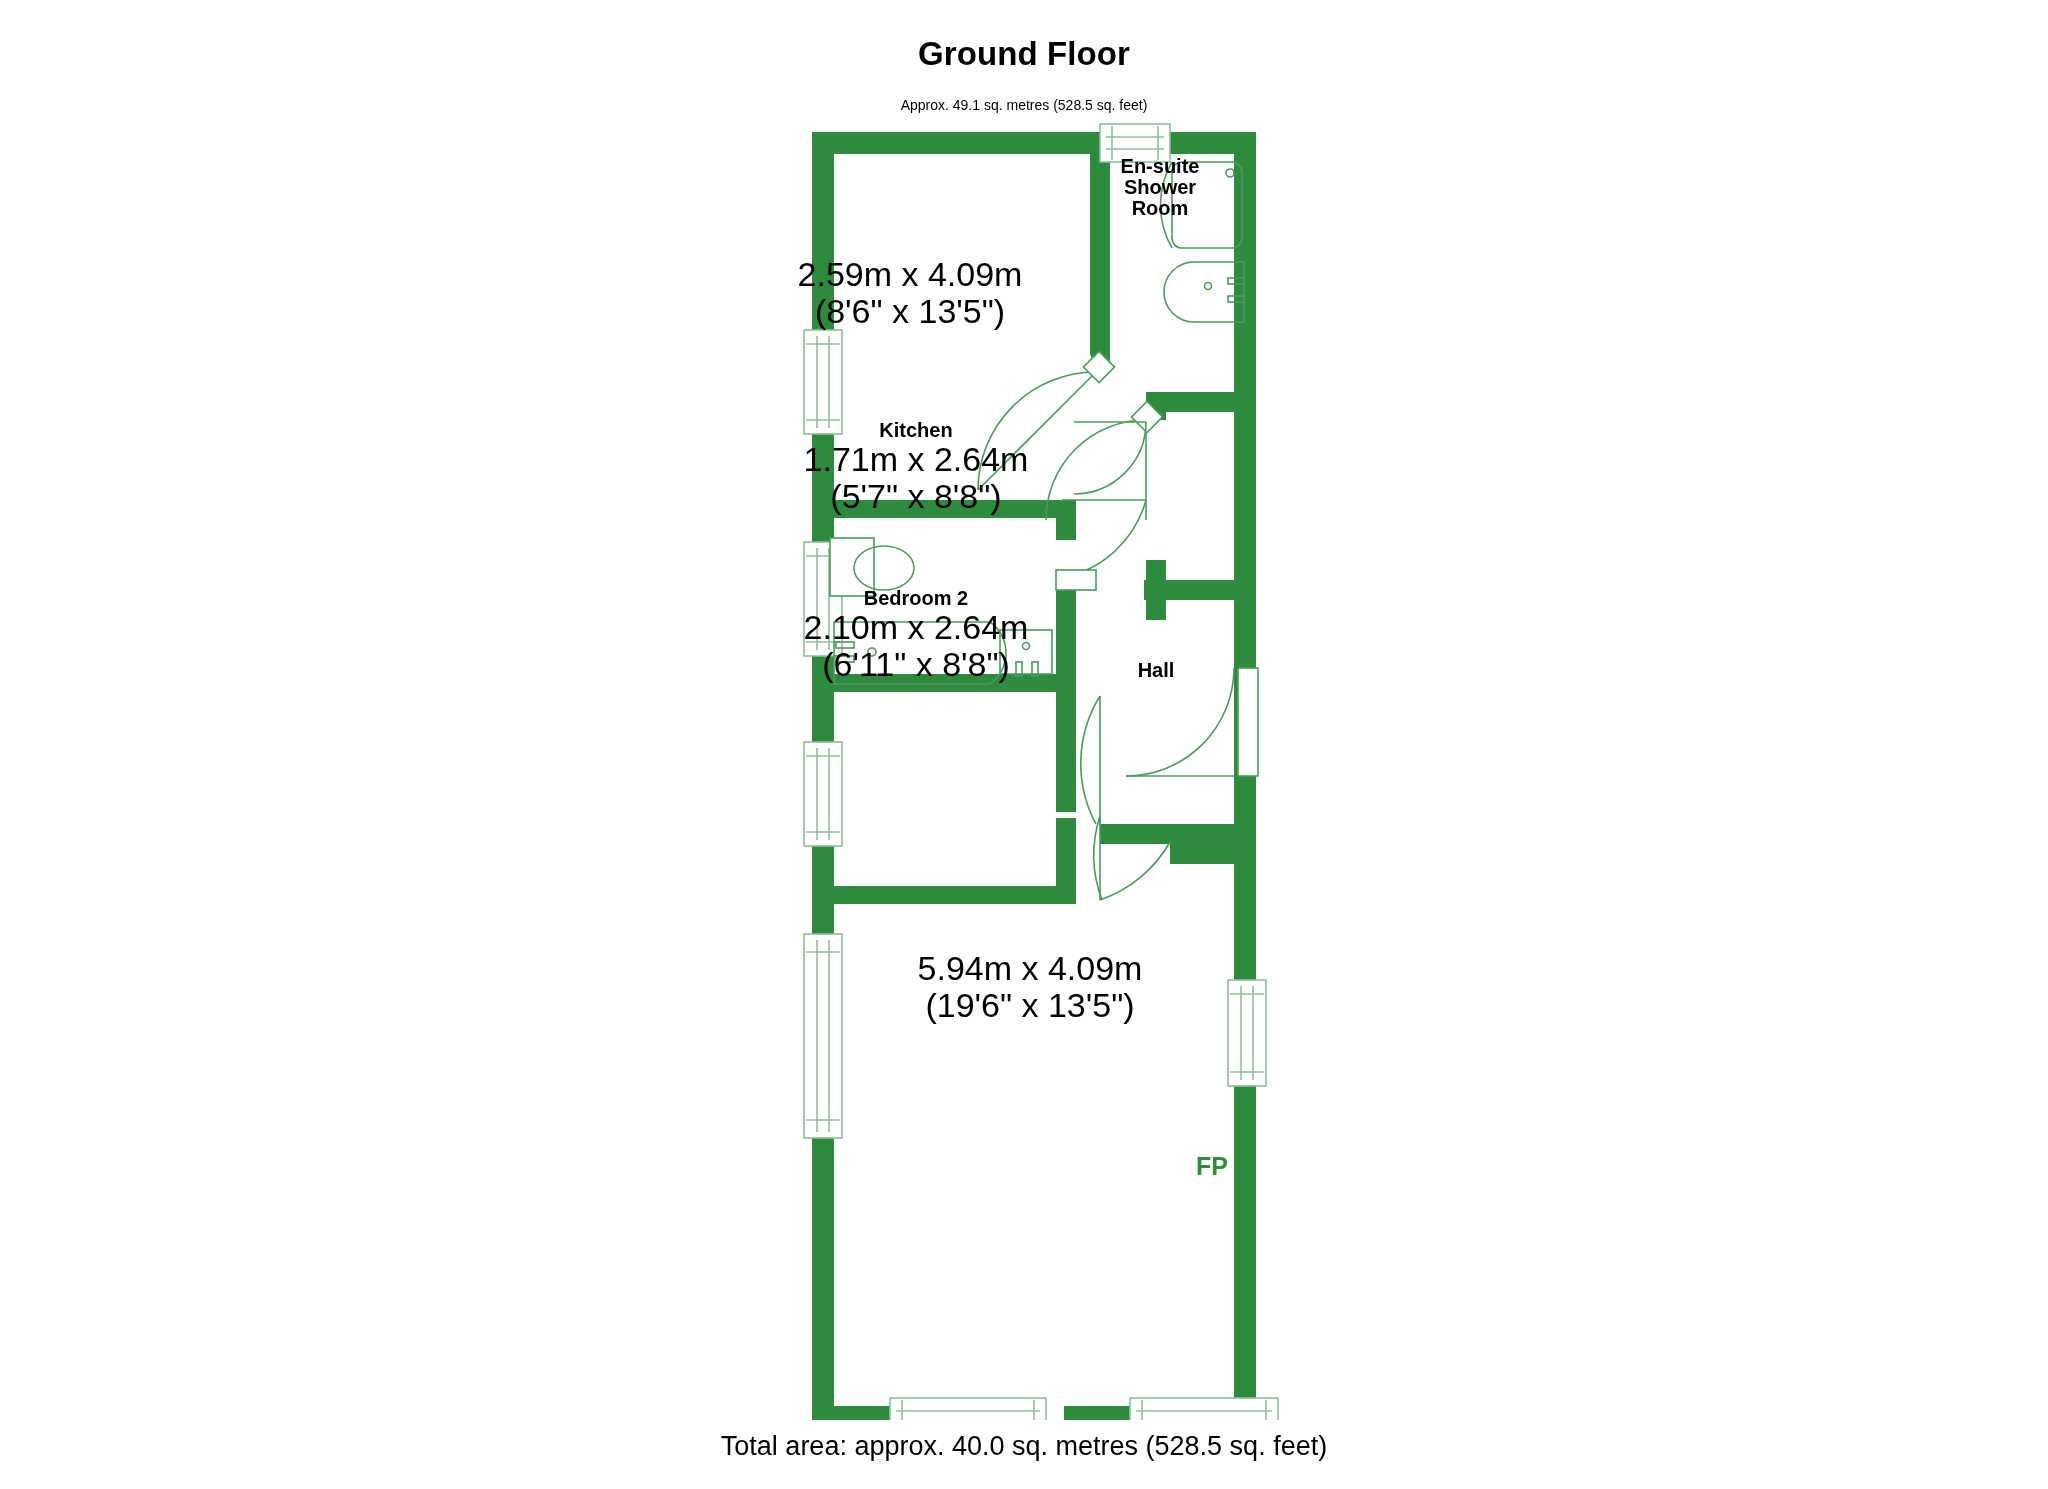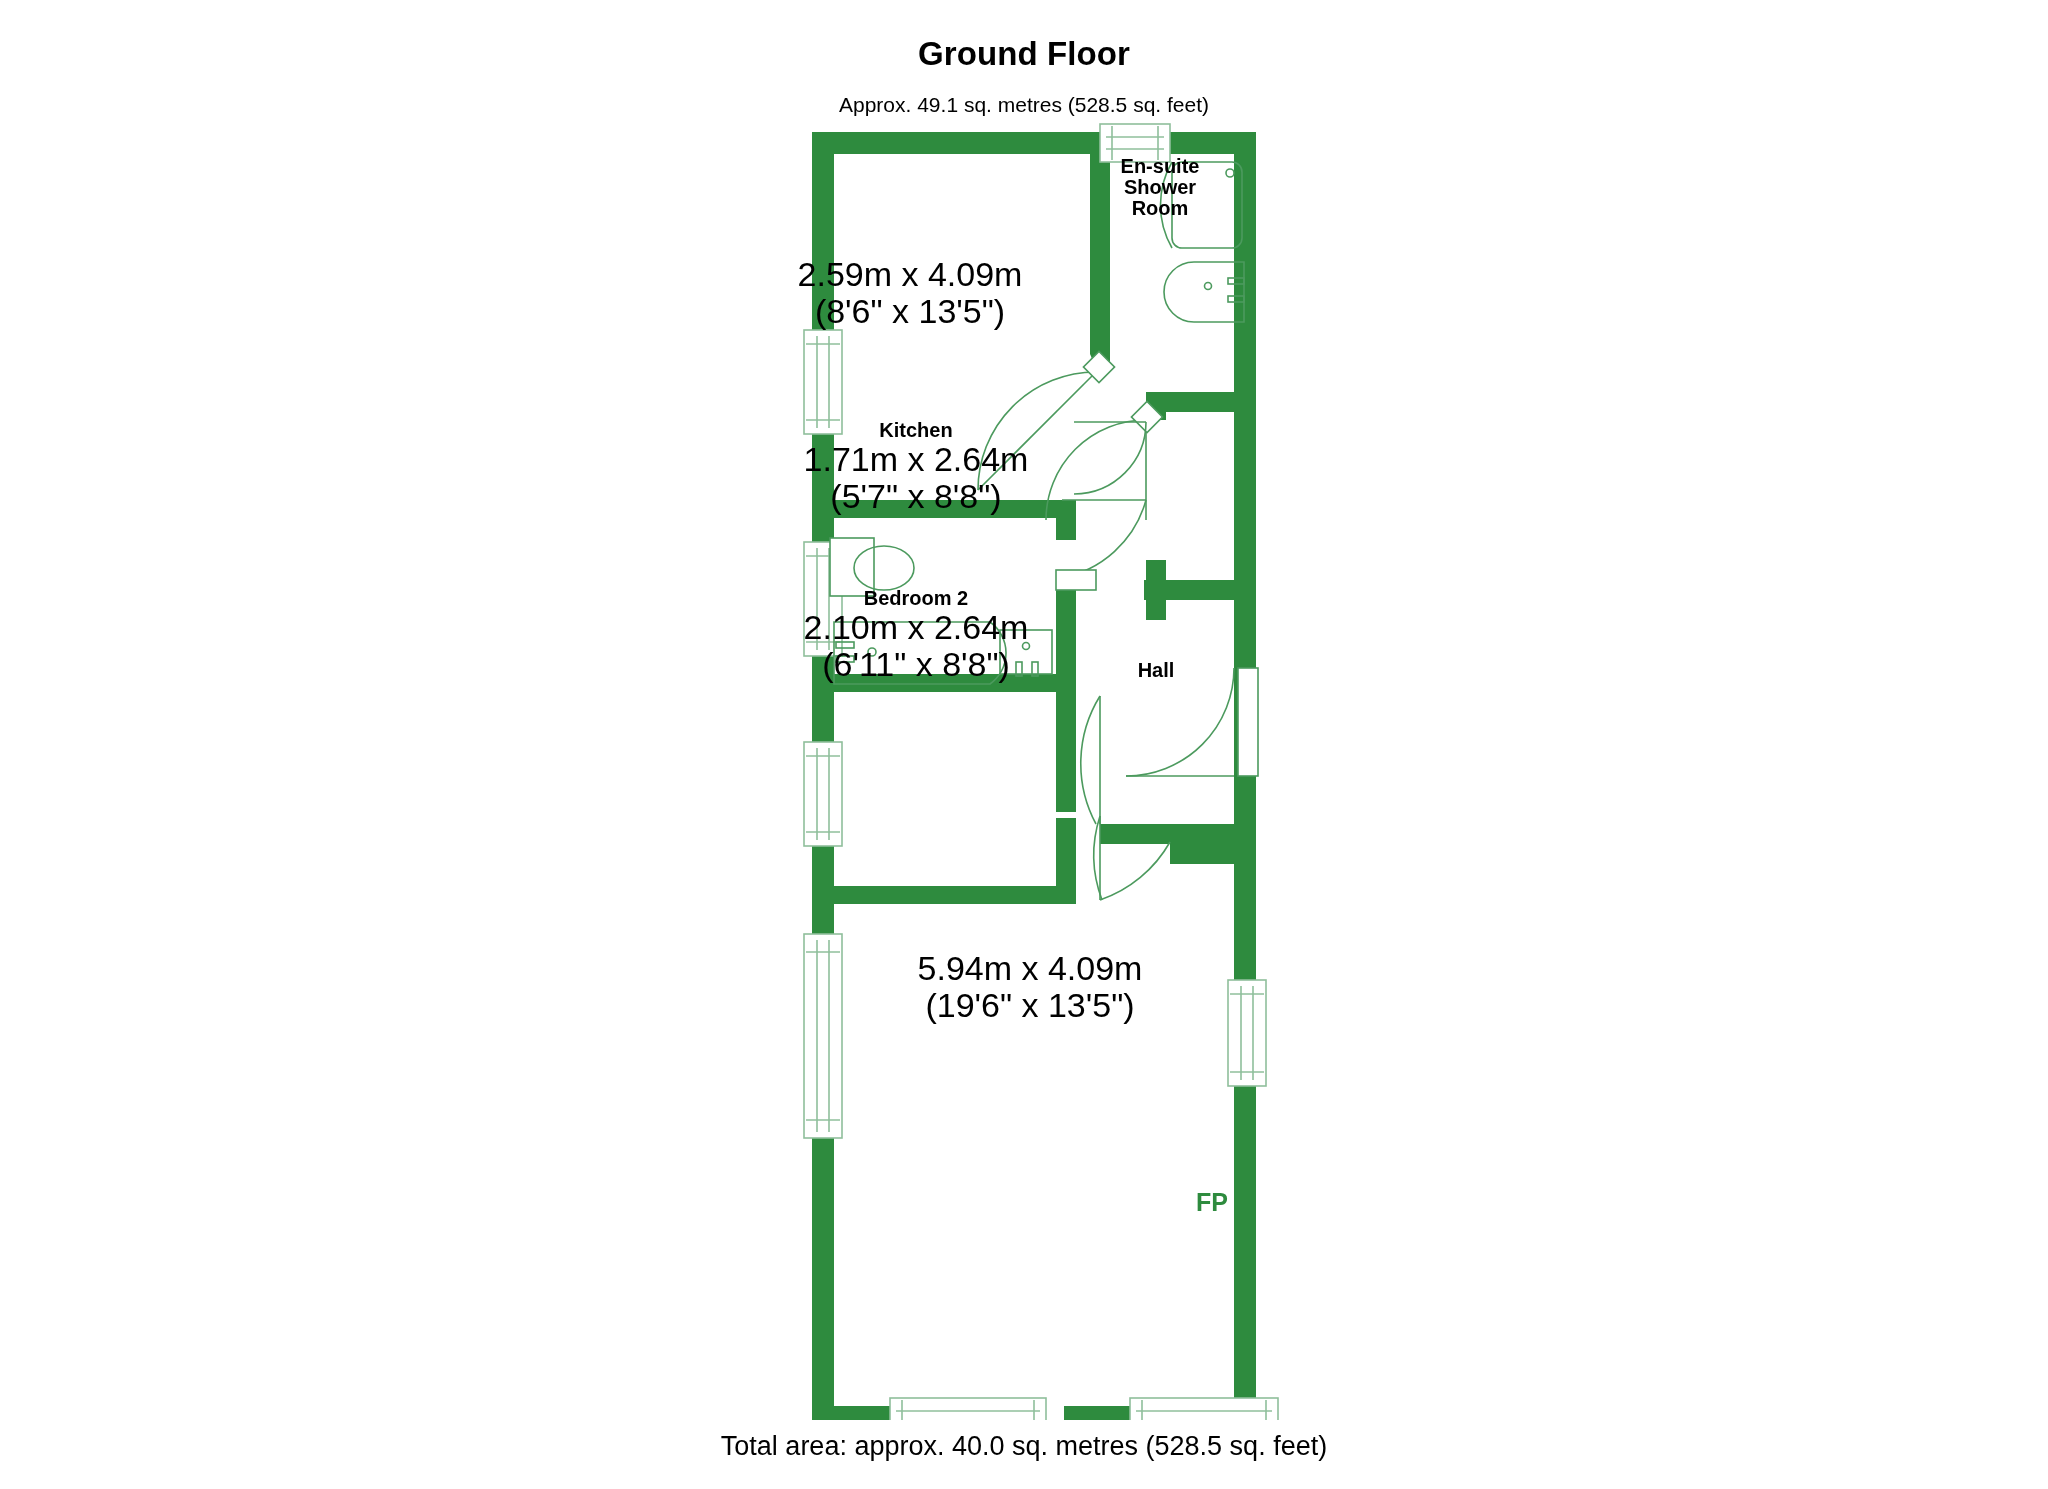--- a/index.html
+++ b/index.html
@@ -31,21 +31,21 @@
   }
   .plan-title {
     font-size: 33px;
     font-weight: bold;
     letter-spacing: 0.1px;
     line-height: 40px;
     margin: 16px;
     padding: 0;
   }
   .plan-subtitle {
-    font-size: 21px;
+    font-size: 14px;
     font-weight: normal;
     line-height: 26px;
     margin: 0;
     padding: 2px 0 0 0;
   }
   
   .footer {
     position: absolute;
     top: 1430px;
     left: 0;
@@ -376,21 +376,21 @@
 
     <div class="room-label" style="left:1086px; top:560px; width:140px;">
       <span class="room-name">Hall</span>
     </div>
 
     <div class="room-label" style="left:890px; top:850px; width:280px;">
       <span class="room-dims">5.94m x 4.09m</span>
       <span class="room-dims">(19'6" x 13'5")</span>
     </div>
 
-    <div class="fp-label" style="left:1196px; top:1052px;margin-top:36px;">FP</div>
+    <div class="fp-label" style="left:1196px; top:1052px;">FP</div>
 
   </div>
 
   <div class="footer">
     <div class="total-area">Total area: approx. 40.0 sq. metres (528.5 sq. feet)</div>
   </div>
 
 </div>
 
 </body></html>

